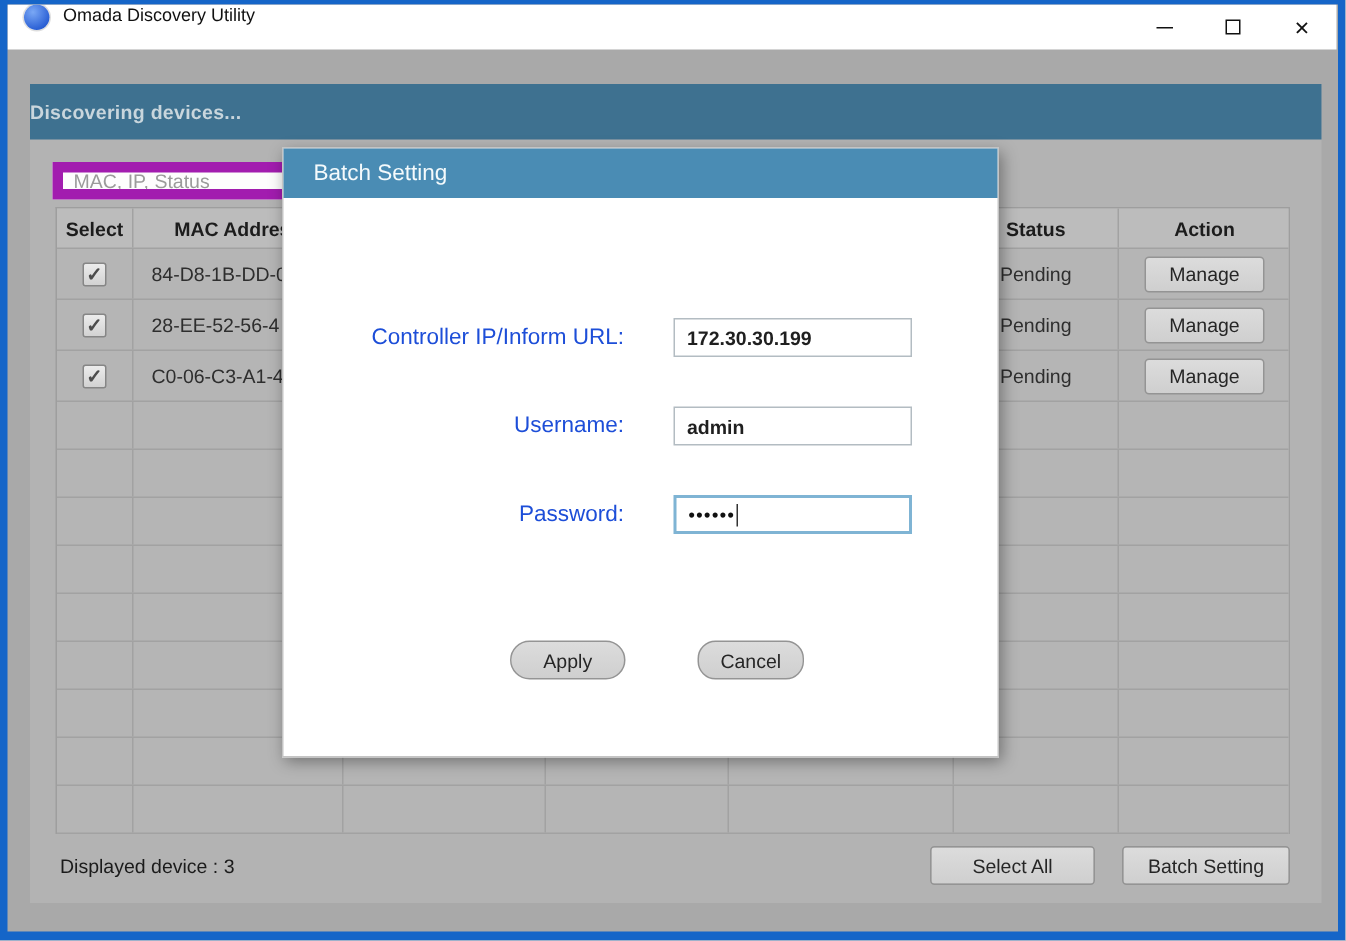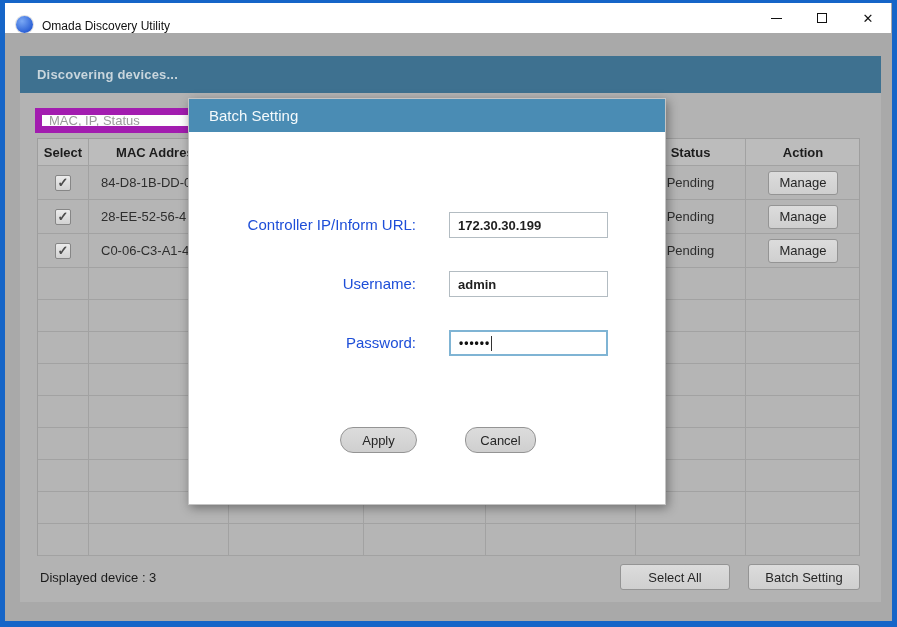--- a/index.html
+++ b/index.html
@@ -9,21 +9,21 @@
     position:relative; width:897px; height:627px;
     background:#a9a9a9;
     border:1px solid #1565c8;
     border-top-width:3px; border-left-width:5px; border-right-width:5px; border-bottom-width:6px;
     overflow:hidden;
   }
 
   
   .titlebar {
     position:absolute; left:0; top:0; width:886px; height:30px;
-    background:#ffffff; display:flex; align-items:flex-end;
+    background:#ffffff; display:flex; align-items:flex-start;
   }
   .app-icon {
     width:17px; height:17px; border-radius:50%;
     background:radial-gradient(circle at 35% 30%, #7aa8f5, #2d62d6 70%, #1c4ab8);
     margin-left:11px; box-shadow:0 0 0 1px rgba(160,160,160,0.35);
   }
   .titlebar-text { font-size:12px; color:#111; margin-left:9px; }
   .win-controls { margin-left:auto; display:flex; height:100%; }
   .win-btn { width:46px; height:100%; display:flex; align-items:center; justify-content:center; cursor:default; }
   .min-glyph { width:11px; height:1px; background:#111; display:block; }
@@ -32,21 +32,21 @@
 
   
   .panel {
     position:absolute; left:15px; top:53px; width:861px; height:546px;
     background:#b3b3b3;
   }
   .discover-bar {
     position:absolute; left:0; top:0; width:861px; height:37px;
     background:#3e7190; display:flex; align-items:center;
   }
-  .discover-text { color:#c9d6dd; font-weight:bold; font-size:13px; margin-left:17px; letter-spacing:0.2px; }
+  .discover-text { color:#c9d6dd; font-weight:bold; font-size:13px; letter-spacing:0.2px; }
 
   .search-input {
     position:absolute; left:15px; top:52px; width:160px; height:25px;
     border:7px solid #a21caf; background:#fdfdfd; font-size:13px; color:#333;
     padding:0 7px; font-family:"Liberation Sans", sans-serif; outline:none;
   }
   .search-input::placeholder { color:#9b9b9b; }
 
   
   .table {
@@ -76,21 +76,21 @@
     display:flex; align-items:center; justify-content:center;
     font-size:13px; font-weight:bold; color:#4c4c4c; line-height:1;
   }
 
   .btn {
     background:linear-gradient(#dcdcdc,#cfcfcf);
     border:1px solid #949494; border-radius:3px;
     font-size:13px; color:#262626; font-family:"Liberation Sans", sans-serif;
     cursor:default;
   }
-  .manage-btn { width:70px; height:24px; }
+  .manage-btn { width:80px; height:24px; }
 
   
   .footer-text { position:absolute; left:20px; top:514px; font-size:13px; color:#1b1b1b; }
   .selectall-btn { position:absolute; left:600px; top:508px; width:110px; height:26px; }
   .batchsetting-btn { position:absolute; left:728px; top:508px; width:112px; height:26px; }
 
   
   .dialog {
     position:absolute; left:183px; top:95px; width:478px; height:407px;
     background:#ffffff; box-shadow:2px 3px 10px rgba(0,0,0,0.38);

